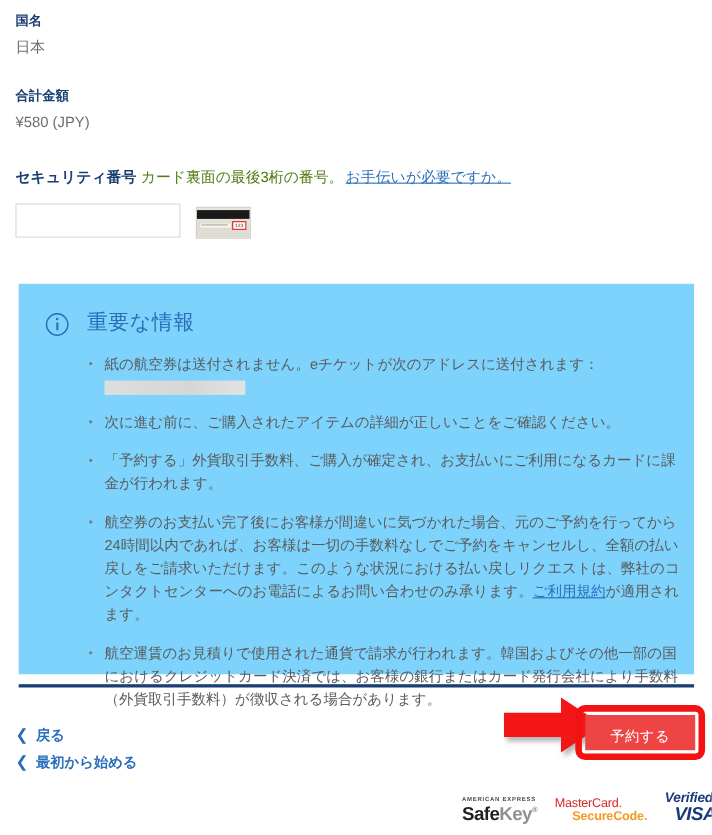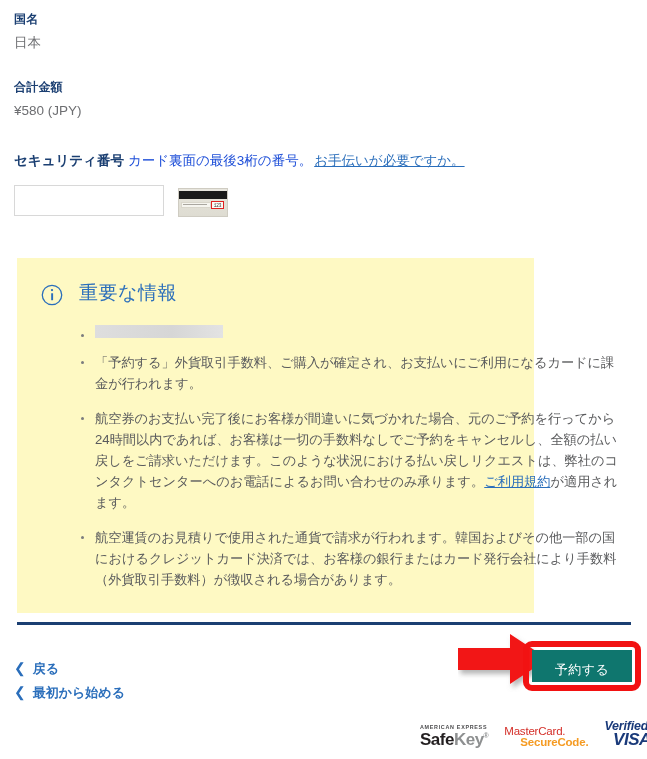--- a/index.html
+++ b/index.html
@@ -45,21 +45,21 @@
     top: 152px;
     white-space: nowrap;
   }
   #security-row .sc-label {
     font-weight: bold;
     font-size: 13.5px;
     color: #1b3f72;
   }
   #security-row .sc-hint {
     font-size: 13.5px;
-    color: #1d4ed8;
+    color: #4d7c0f;
     margin-left: 4px;
   }
   #security-row .sc-link {
     font-size: 13.5px;
     color: #2a6ebb;
     text-decoration: underline;
     cursor: pointer;
     margin-left: 2px;
   }
 
@@ -124,23 +124,23 @@
     color: #3a3a3a;
     letter-spacing: -0.2px;
     font-family: "Liberation Mono", monospace;
   }
 
   
   #info-panel {
     position: absolute;
     left: 17px;
     top: 258px;
-    width: 517px;
+    width: 614px;
     height: 355px;
-    background: #fef9c3;
+    background: #7dd3fc;
     box-sizing: border-box;
   }
   #info-icon {
     position: absolute;
     left: 24px;
     top: 26px;
     width: 22px;
     height: 22px;
   }
   #info-title {
@@ -233,21 +233,21 @@
     border-radius: 9px;
     box-sizing: border-box;
     background: transparent;
   }
   #cta-button {
     position: absolute;
     left: 532px;
     top: 650px;
     width: 100px;
     height: 32px;
-    background: #0f766e;
+    background: #ef4444;
     border: none;
     color: #ffffff;
     font-family: inherit;
     font-size: 13px;
     letter-spacing: 0.5px;
     cursor: pointer;
     padding: 11px;
   }
   #cta-arrow {
     position: absolute;
@@ -357,21 +357,25 @@
 <div id="info-panel">
   <svg id="info-icon" viewBox="0 0 24 24">
     <circle cx="12" cy="12" r="10.6" fill="none" stroke="#2a6ebb" stroke-width="1.4"></circle>
     <circle cx="12" cy="6.6" r="1.25" fill="#2a6ebb"></circle>
     <path d="M11.1 10.1 h2.1 v7.6 h-2.1 z" fill="#2a6ebb"></path>
   </svg>
   <h2 id="info-title">重要な情報</h2>
 
   <ul id="info-list">
     <li>
+      <span>紙の航空券は送付されません。eチケットが次のアドレスに送付されます：</span>
       <span class="redacted"></span>
+    </li>
+    <li>
+      <span>次に進む前に、ご購入されたアイテムの詳細が正しいことをご確認ください。</span>
     </li>
     <li>
       <span>「予約する」外貨取引手数料、ご購入が確定され、お支払いにご利用になるカードに課金が行われます。</span>
     </li>
     <li>
       <span>航空券のお支払い完了後にお客様が間違いに気づかれた場合、元のご予約を行ってから24時間以内であれば、お客様は一切の手数料なしでご予約をキャンセルし、全額の払い戻しをご請求いただけます。このような状況における払い戻しリクエストは、弊社のコンタクトセンターへのお電話によるお問い合わせのみ承ります。</span><span class="inline-link">ご利用規約</span><span>が適用されます。</span>
     </li>
     <li>
       <span>航空運賃のお見積りで使用された通貨で請求が行われます。韓国およびその他一部の国におけるクレジットカード決済では、お客様の銀行またはカード発行会社により手数料（外貨取引手数料）が徴収される場合があります。</span>
     </li>

